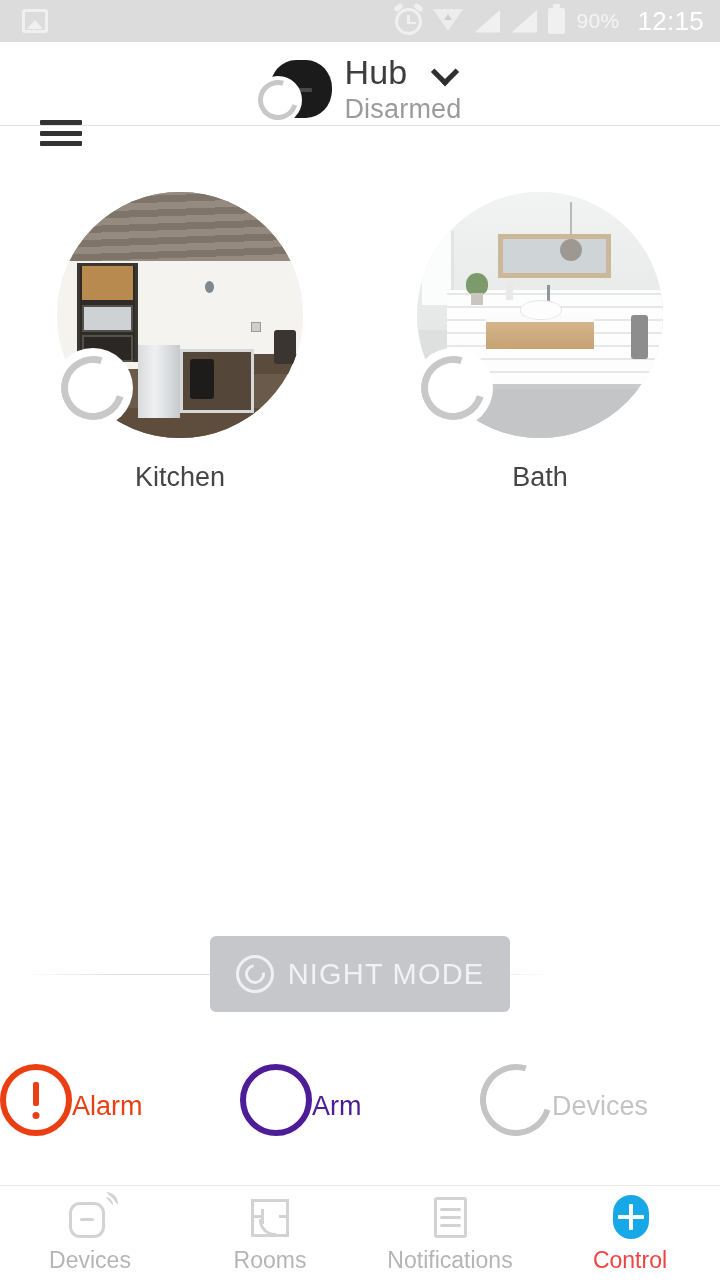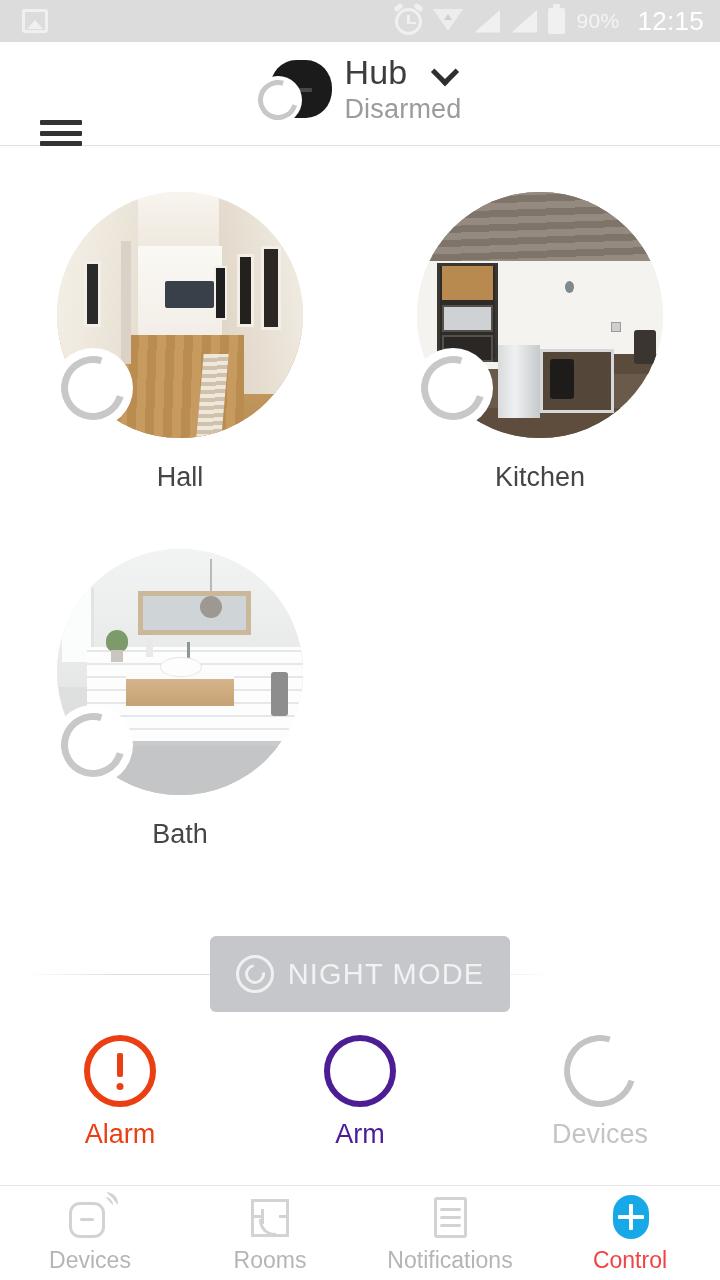--- a/index.html
+++ b/index.html
@@ -17,21 +17,21 @@
     background:#dcdcdc; display:flex; align-items:center;
     padding: 0 16px 0 22px;
   }
   .sb-left { display:flex; align-items:center; }
   .sb-right { margin-left:auto; display:flex; align-items:center; gap:11px; }
   .sb-text { color:#f4f4f4; font-size:21px; letter-spacing:0.3px; }
   .sb-time { color:#ffffff; font-size:26px; margin-left:7px; letter-spacing:0.3px; }
 
   
   .header {
-    position:absolute; left:0; top:42px; width:720px; height:104px;
+    position:absolute; left:0; top:42px; width:720px; height:84px;
     border-bottom:1px solid #e2e2e2; background:#fff;
   }
   .hamburger {
     position:absolute; left:40px; top:78px; width:42px; height:26px;
     display:flex; flex-direction:column; justify-content:space-between;
   }
   .hamburger i { display:block; height:5px; background:#333333; border-radius:1px; }
   .hub-block {
     position:absolute; left:0; top:0; width:720px; height:93px;
     display:flex; align-items:center; justify-content:center;
@@ -165,21 +165,21 @@
   .nm-icon { width:38px; height:38px; position:relative; margin-right:14px; }
   .nm-icon .o1{position:absolute;inset:0;border:3px solid #f0f0f2;border-radius:50%;}
   .nm-icon .o2{position:absolute;inset:9px;border:3px solid #f0f0f2;border-radius:50%;border-top-color:transparent;transform:rotate(35deg);}
   .nm-label { font-size:29px; color:#f2f2f4; letter-spacing:1.2px; }
 
   
   .actions {
     position:absolute; left:0; top:1035px; width:720px; height:130px;
     display:flex;
   }
-  .action { width:240px; display:flex; flex-direction:column; align-items:center; }
+  .action { width:240px; display:flex; flex-direction:row; align-items:center; }
   .act-icon { width:72px; height:72px; position:relative; }
   .act-label { margin-top:12px; font-size:27px; }
   .ring { position:absolute; inset:0; border-radius:50%; border:6px solid currentColor; }
   .bang { position:absolute; left:50%; top:18px; transform:translateX(-50%); width:6px; height:24px; background:currentColor; border-radius:2px;}
   .bang-dot { position:absolute; left:50%; top:48px; transform:translateX(-50%); width:7px; height:7px; background:currentColor; border-radius:50%;}
   .ring-open { position:absolute; inset:0; border-radius:50%; border:6px solid currentColor; border-right-color:transparent; transform:rotate(-28deg); }
 
   
   .tabbar {
     position:absolute; left:0; bottom:0; width:720px; height:95px;
@@ -268,43 +268,20 @@
           <span class="hub-title">Hub</span>
           <span class="chev"></span>
         </div>
         <span class="hub-sub">Disarmed</span>
       </div>
     </div>
   </div>
 
   <div class="rooms">
 
-    <div class="room">
-      <div class="room-circle">
-        <div class="room-photo">
-          <div class="scene hall">
-            <div class="ceil"></div>
-              <div class="wall-l"></div>
-              <div class="wall-r"></div>
-            <div class="room-far"></div>
-              <div class="floor"></div>
-              <div class="tv"></div>
-            <div class="door"></div>
-              <div class="fr1"></div>
-              <div class="fr4"></div>
-            <div class="fr2"></div>
-              <div class="fr3"></div>
-              <div class="runner"></div>
-          </div>
-        </div>
-        <div class="room-spin-bg"></div>
-        <div class="spin room-spin"></div>
-      </div>
-      <div class="room-label">Hall</div>
-    </div>
 
     <div class="room">
       <div class="room-circle">
         <div class="room-photo">
           <div class="scene kitchen">
             <div class="ceil"></div>
               <div class="backwall"></div>
               <div class="cab"></div>
             <div class="cab-in"></div>
               <div class="oven1"></div>

